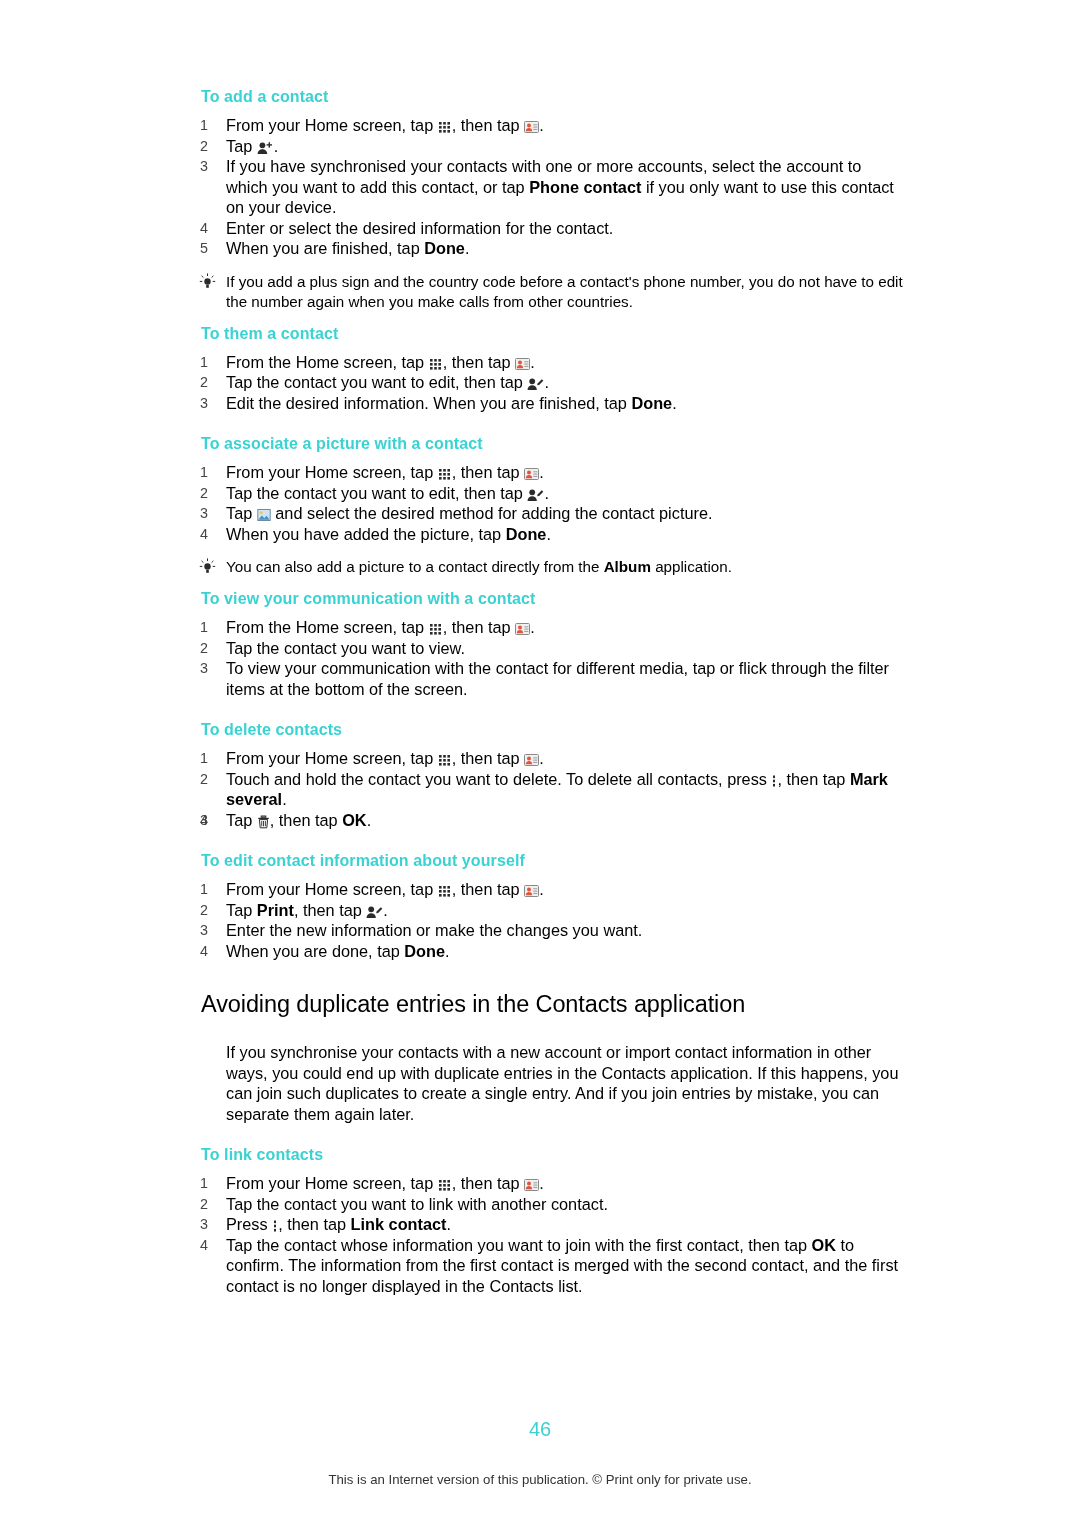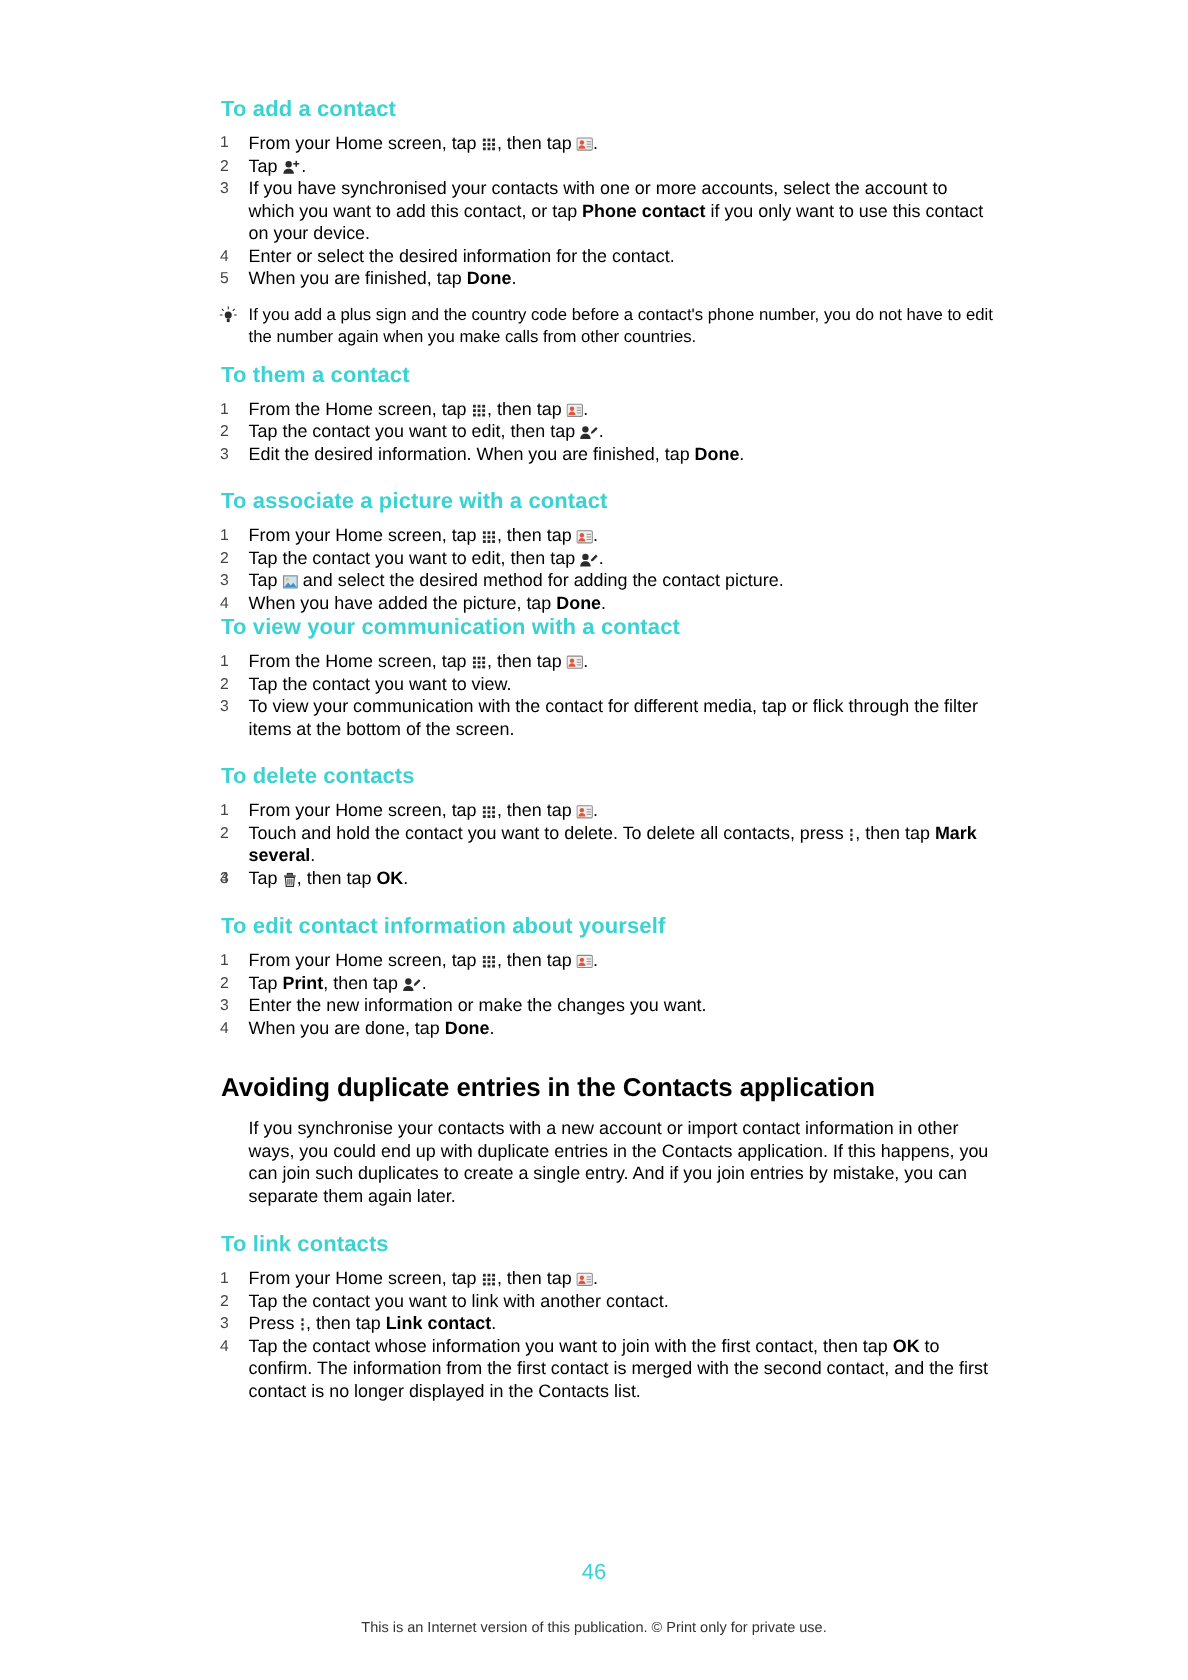--- a/index.html
+++ b/index.html
@@ -22,30 +22,30 @@
     padding: 0;
   }
   .content {
     position: absolute;
     left: 175px;
     top: 88px;
     width: 730px;
   }
   h3.sub {
     color: #3ad2d2;
-    font-size: 20px;
+    font-size: 16px;
     font-weight: bold;
     margin: 0 0 9px 26px;
     letter-spacing: 0.1px;
   }
   h3.sub.first { margin-top: 0; }
   h2.chapter {
     font-size: 23.5px;
-    font-weight: bold;
-    margin: 0 0 14px 26px;
+    font-weight: normal;
+    margin: 0 0 24px 26px;
     color: #000;
     letter-spacing: -0.1px;
   }
   ol.steps {
     list-style: none;
     margin: 0 0 0 0;
     padding: 0;
   }
   ol.steps li {
     position: relative;
@@ -230,20 +230,34 @@
                 <path d="M10.6 6.4l4.2-4.2 1.5 1.5-4.2 4.2-1.9 0.4z" fill="#2b2b2b"></path>
               </svg></span>.</span></li>
       <li><span class="num">3</span><span>Tap <span class="ico"><svg width="14" height="14" viewBox="0 0 14 14">
                 <rect x="0.8" y="1.5" width="12.4" height="11" fill="#cfe3f0" stroke="#6b8ea3" stroke-width="1"></rect>
                 <circle cx="4.3" cy="4.8" r="1.3" fill="#f2c43d"></circle>
                 <path d="M1.3 11.8l3.6-4.2 2.4 2.6 2.2-2.4 3.2 4z" fill="#4a8fc4"></path>
               </svg></span> and select the desired method for adding the contact picture.</span></li>
       <li><span class="num">4</span><span>When you have added the picture, tap <b>Done</b>.</span></li>
     </ol>
 
+    <div class="tip">
+      <span class="bulb"><svg width="17" height="17" viewBox="0 0 17 17">
+            <g stroke="#2b2b2b" stroke-width="1" stroke-linecap="round">
+              <line x1="8.5" y1="0.8" x2="8.5" y2="2.6"></line>
+              <line x1="2.9" y1="3.1" x2="4.1" y2="4.3"></line>
+              <line x1="14.1" y1="3.1" x2="12.9" y2="4.3"></line>
+              <line x1="1.2" y1="8.4" x2="2.9" y2="8.4"></line>
+              <line x1="15.8" y1="8.4" x2="14.1" y2="8.4"></line>
+            </g>
+            <circle cx="8.5" cy="8.4" r="3.2" fill="#2b2b2b"></circle>
+            <rect x="7.2" y="11.6" width="2.6" height="3.2" fill="#2b2b2b"></rect>
+          </svg></span>
+      <span>You can also add a picture to a contact directly from the <b>Album</b> application.</span>
+    </div>
 
     <h3 class="sub">To view your communication with a contact</h3>
     <ol class="steps">
       <li><span class="num">1</span><span>From the Home screen, tap <span class="ico"><svg width="14" height="14" viewBox="0 0 14 14">
                 <g fill="#2b2b2b">
                   <rect x="1" y="2" width="2.6" height="2.6"></rect>
                   <rect x="5.2" y="2" width="2.6" height="2.6"></rect>
                   <rect x="9.4" y="2" width="2.6" height="2.6"></rect>
                   <rect x="1" y="6" width="2.6" height="2.6"></rect>
                   <rect x="5.2" y="6" width="2.6" height="2.6"></rect>

